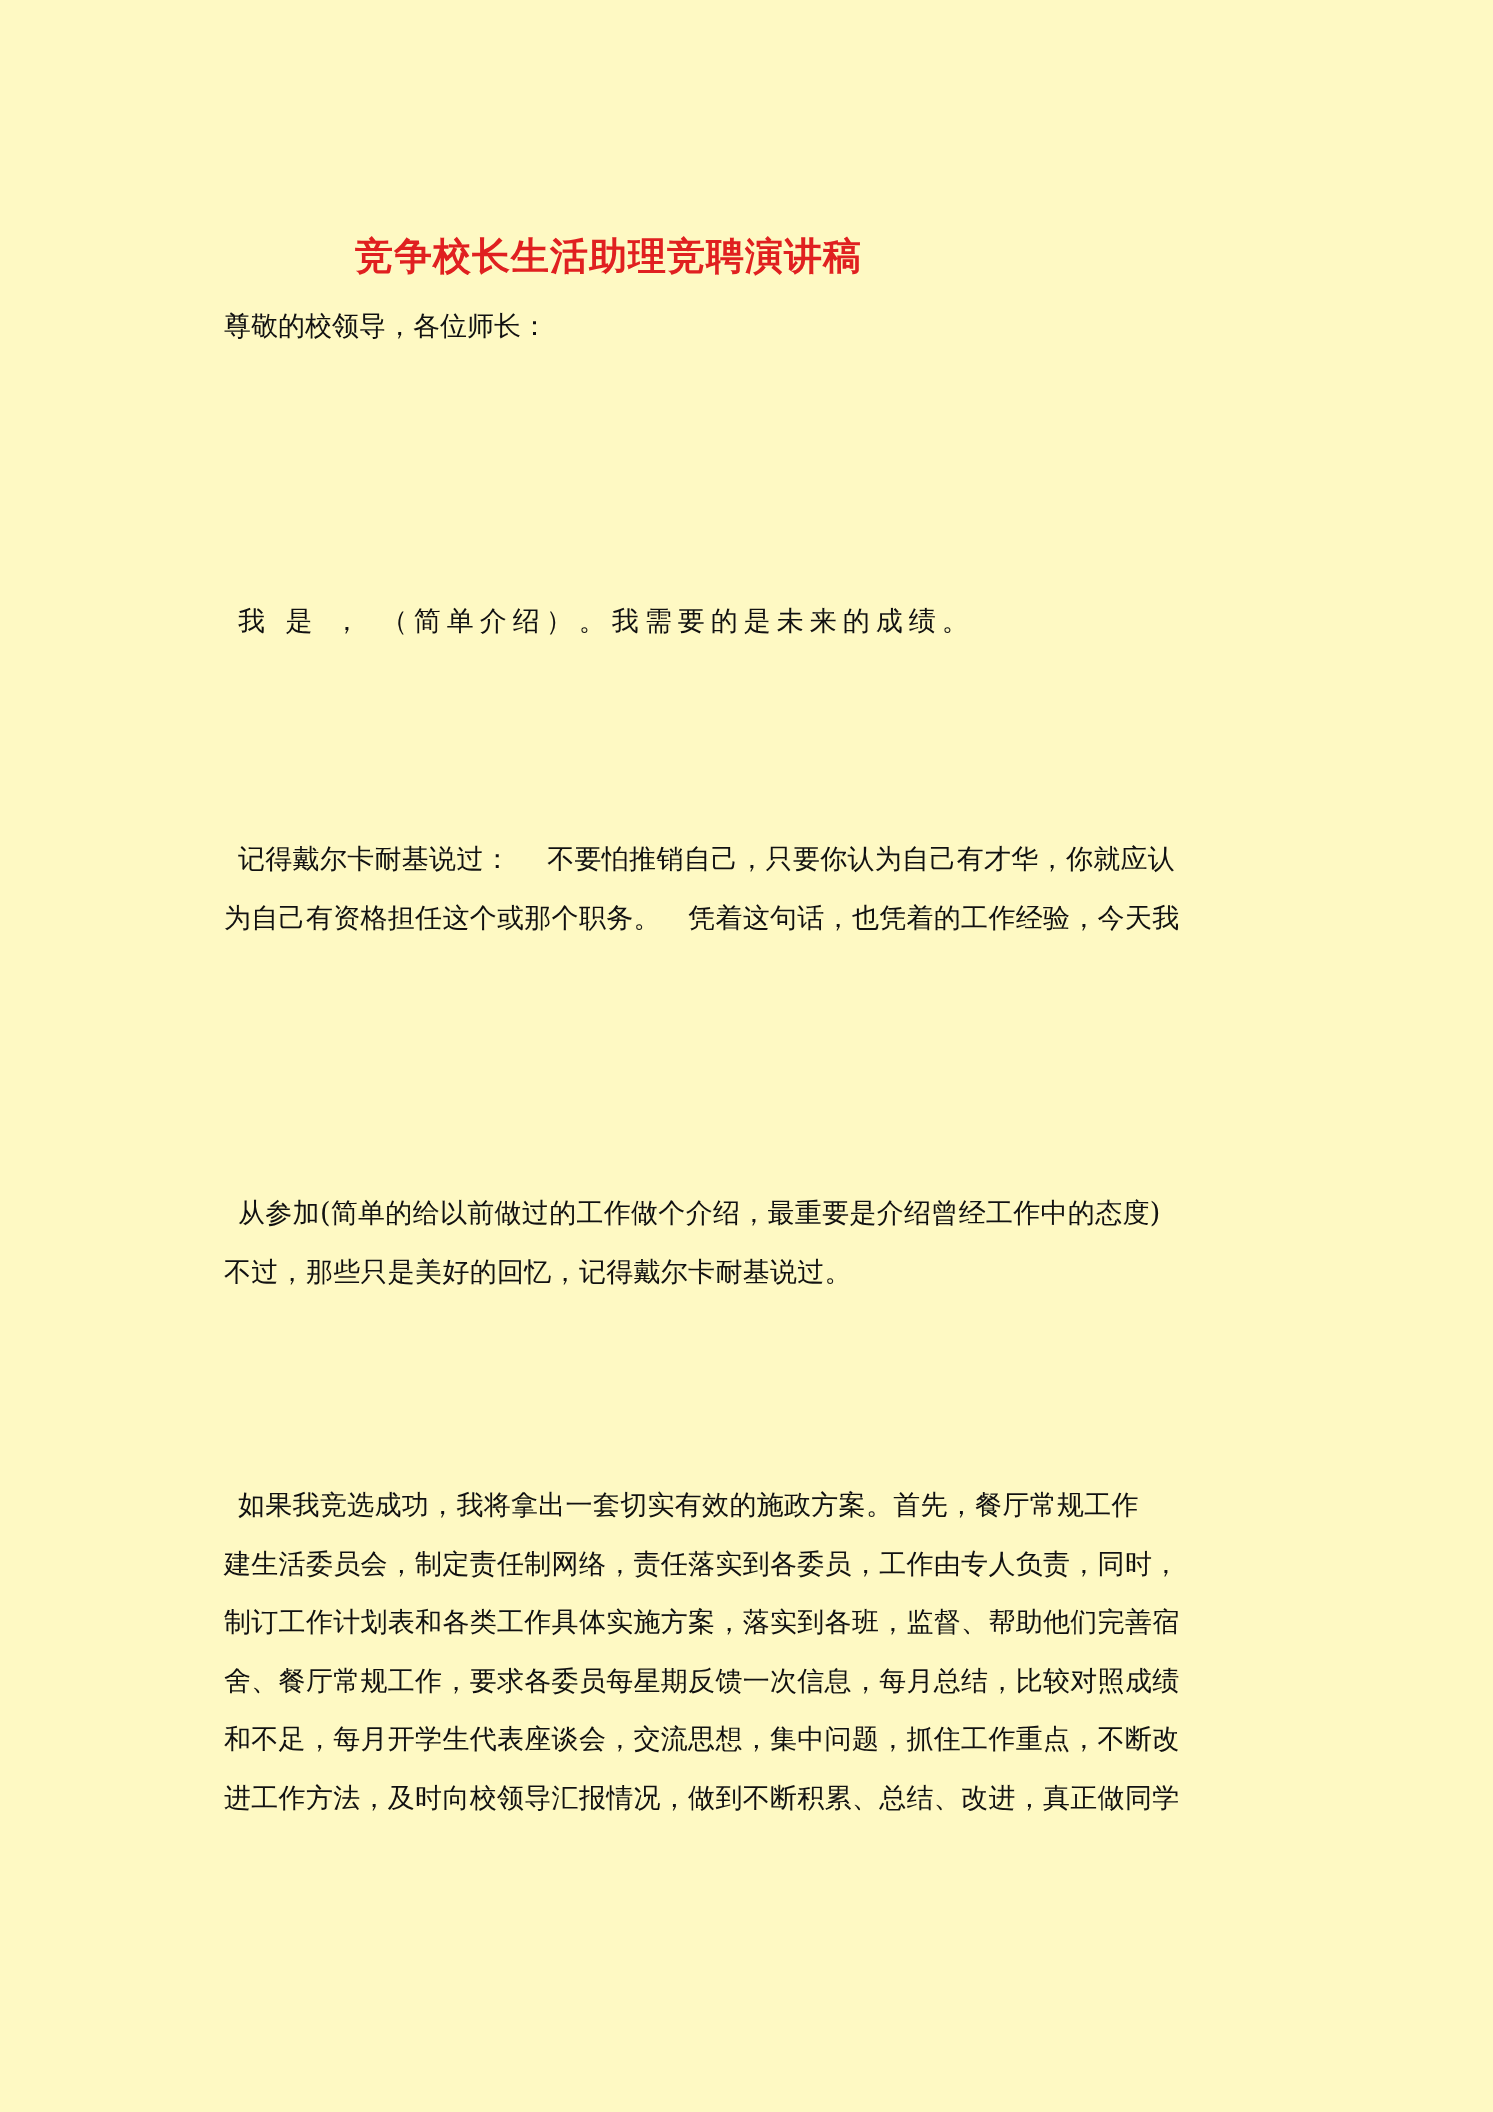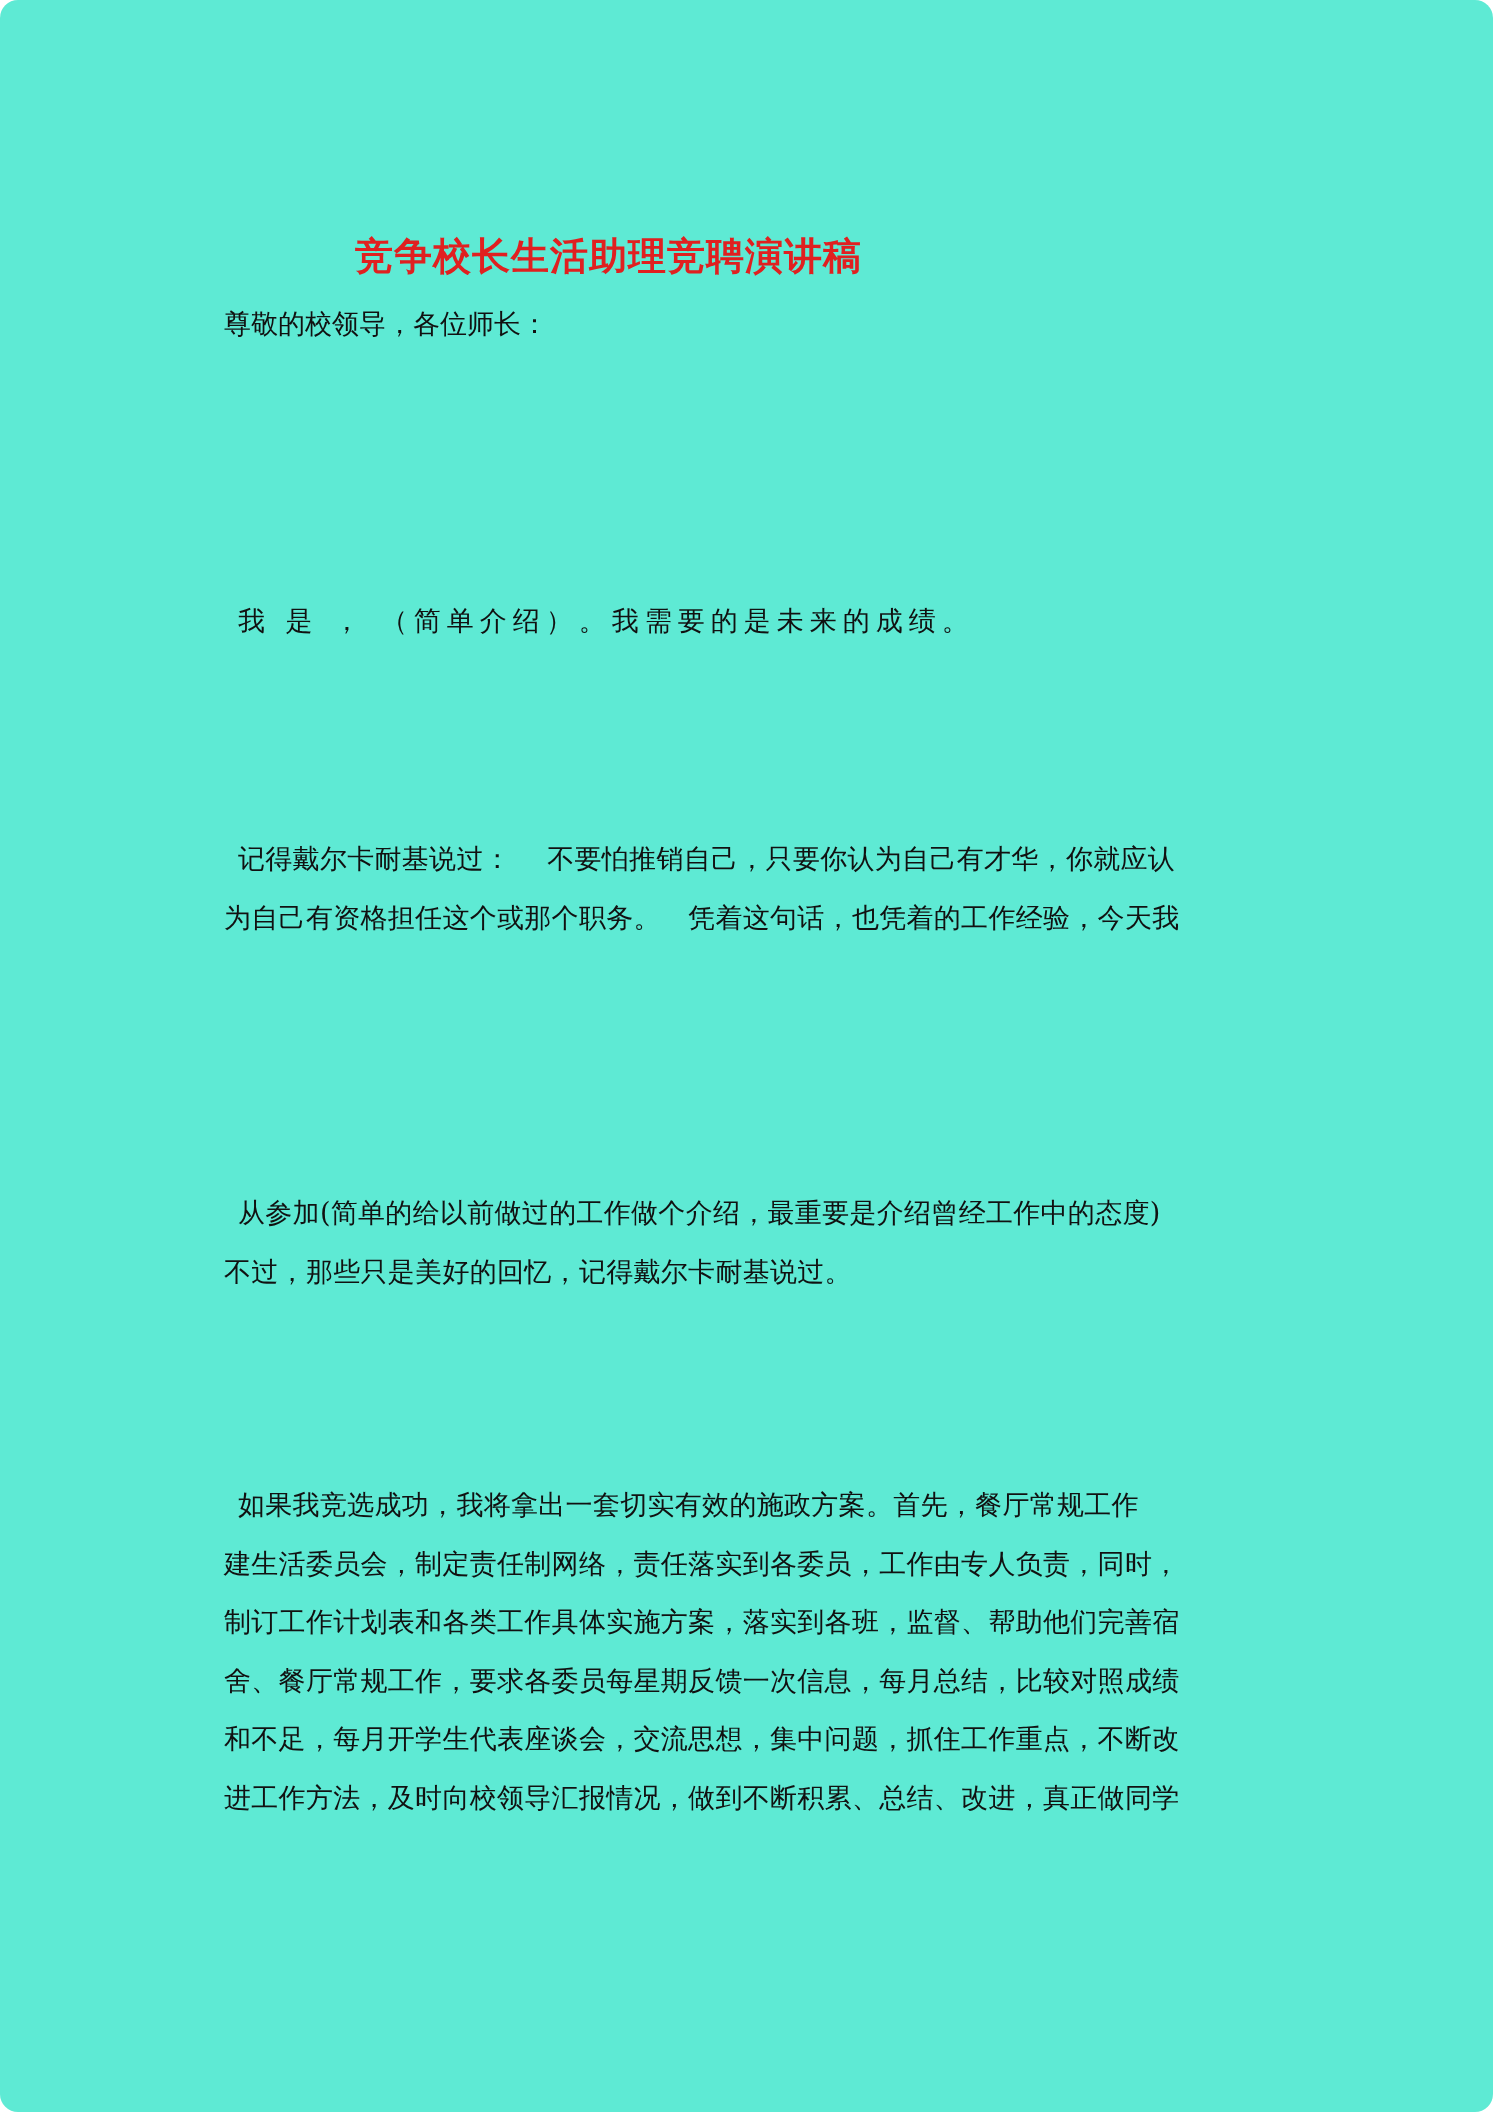--- a/index.html
+++ b/index.html
@@ -14,22 +14,21 @@
       overflow: hidden;
       font-family: "DejaVu Serif", "Liberation Serif", serif;
       color: #111111;
     }
     .page {
       position: absolute;
       left: 0;
       top: 0;
       width: 1493px;
       height: 2112px;
-      background: #5eead4;
-      border-radius: 18px;
+      background: #fef9c3;
     }
     .title {
       position: absolute;
       left: 355px;
       top: 228px;
       width: 560px;
       font-size: 38px;
       line-height: 56px;
       font-weight: bold;
       color: #e02020;
@@ -37,21 +36,20 @@
       white-space: nowrap;
       font-family: "DejaVu Sans", "Liberation Sans", sans-serif;
     }
     .salutation {
       position: absolute;
       left: 224px;
       top: 306px;
       font-size: 27px;
       line-height: 40px;
       white-space: nowrap;
-      font-family: Liberation Mono, monospace;
     }
     .para {
       position: absolute;
       left: 224px;
       width: 1060px;
       font-size: 27px;
       line-height: 58.5px;
       letter-spacing: 0.3px;
     }
     .para .line {

